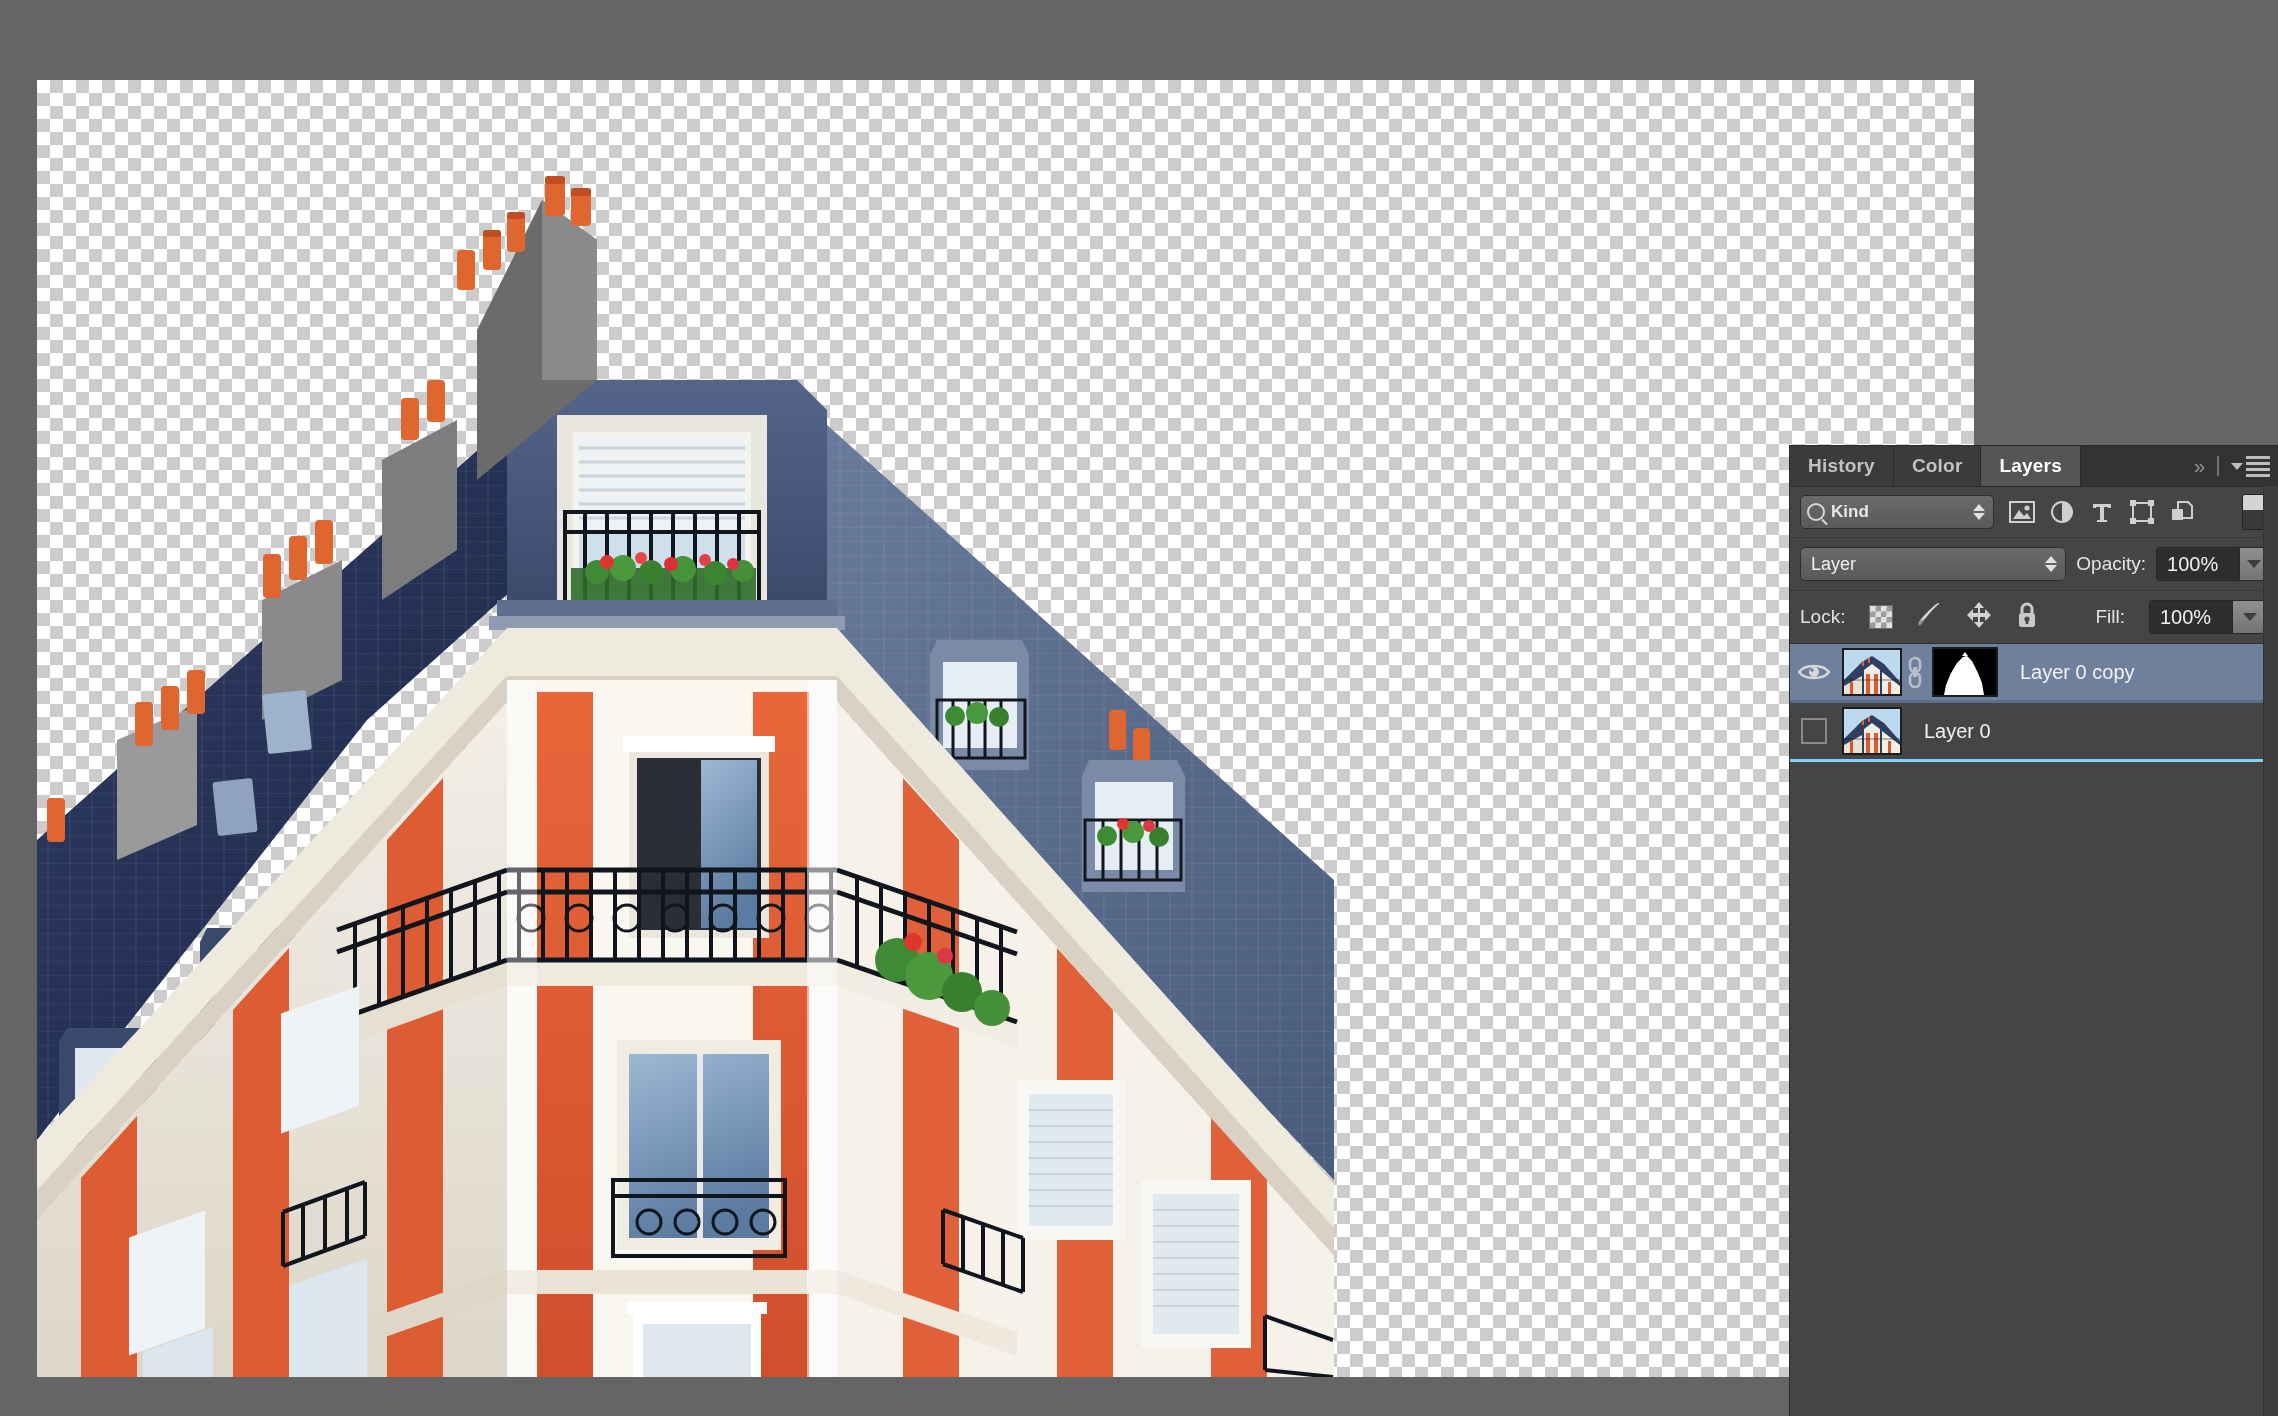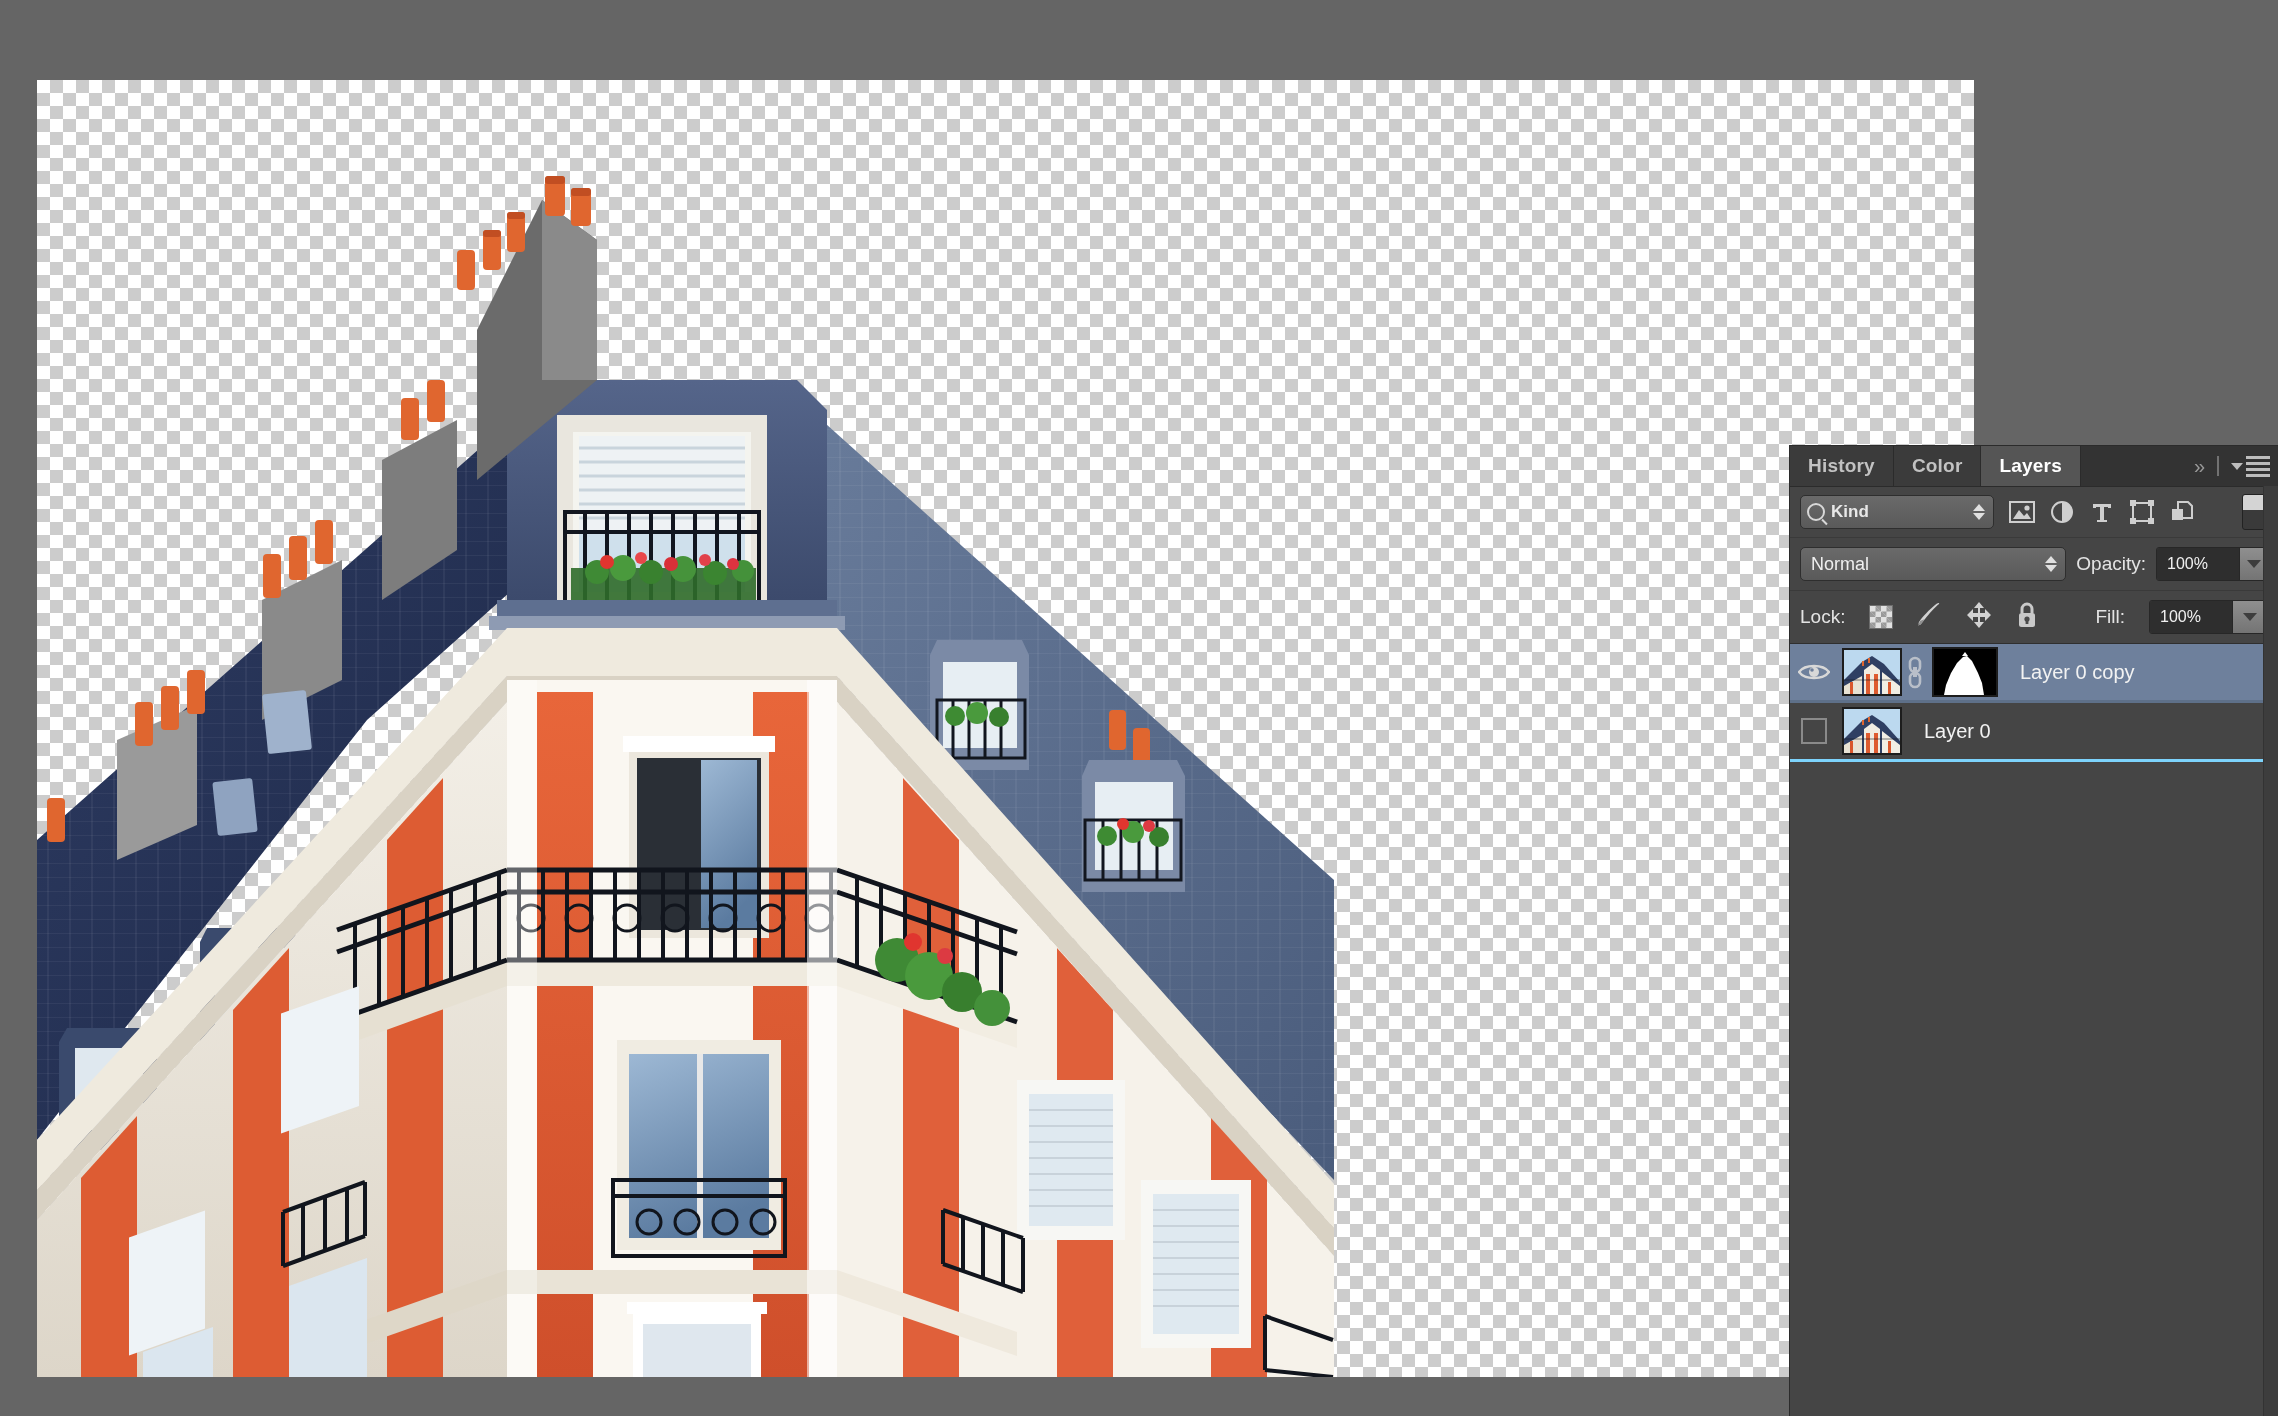--- a/index.html
+++ b/index.html
@@ -84,21 +84,21 @@
     width:260px;height:32px;border-radius:5px;
     background:linear-gradient(#6a6a6a,#5a5a5a);
     border:1px solid #2e2e2e;display:flex;align-items:center;padding:0 10px;
     position:relative;color:#efefef;font-size:18px;
   }
   .lbl{font-size:19px;color:#e3e3e3;white-space:nowrap;}
   .numfield{
     display:flex;align-items:stretch;height:32px;border:1px solid #272727;border-radius:3px;overflow:hidden;
   }
   .numfield .val{
-    background:#2e2e2e;color:#f0f0f0;font-size:16px;display:flex;align-items:center;
+    background:#2e2e2e;color:#f0f0f0;font-size:20px;display:flex;align-items:center;
     padding:0 10px;min-width:62px;justify-content:flex-start;
   }
   .numfield .drop{
     width:34px;background:linear-gradient(#8f8f8f,#747474);
     display:flex;align-items:center;justify-content:center;border-left:1px solid #272727;
   }
   .caret-dn{width:0;height:0;border-left:7px solid transparent;border-right:7px solid transparent;border-top:8px solid #3d3d3d;}
 
   .row-lock{
     height:52px;display:flex;align-items:center;padding:0 10px;gap:24px;
@@ -500,21 +500,21 @@
             <path d="M8 2 H18 L22 6 V18 H8 Z" fill="none" stroke="#cfcfcf" stroke-width="2"></path>
             <rect x="2" y="9" width="11" height="11" fill="#cfcfcf"></rect>
           </svg>
       </span>
     </div>
     <div class="filter-toggle"></div>
   </div>
 
   <div class="row-blend">
     <div class="blend-select">
-      <span>Normal</span>
+      <span>Layer</span>
       <span class="stepper">
           <b class="up"></b>
           <b class="dn"></b>
         </span>
     </div>
     <span class="lbl">Opacity:</span>
     <span class="numfield">
       <span class="val">100%</span>
       <span class="drop">
           <i class="caret-dn"></i>

